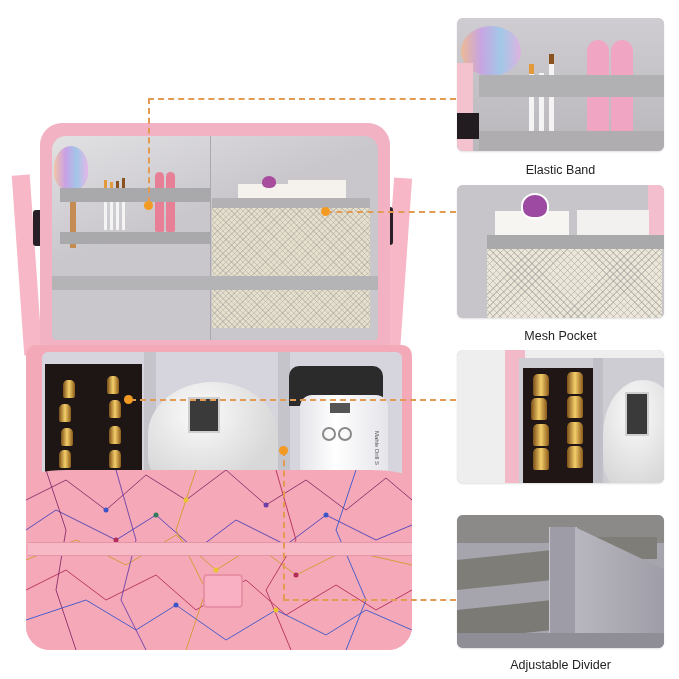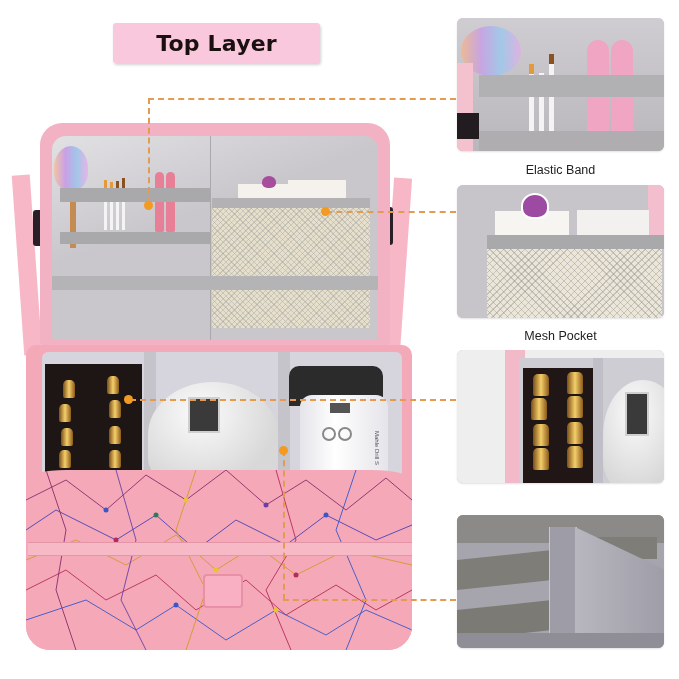--- a/index.html
+++ b/index.html
@@ -90,23 +90,20 @@
     .p4 .velcro3 { position: absolute; left: 140px; top: 22px; width: 60px; height: 22px; background: #7f7d77; }
     .p4 .post { position: absolute; left: 92px; top: 12px; width: 26px; height: 110px; background: #9e9ca6; border-left: 1px solid #c8c6ce; border-right: 1px solid #c8c6ce; }
     .p4 .panel-div { position: absolute; left: 118px; top: 12px; width: 92px; height: 125px; background: linear-gradient(90deg, #b8b6be, #9e9ca6); clip-path: polygon(0 0, 100% 35%, 100% 100%, 25% 100%, 0 85%); }
     .p4 .floor { position: absolute; left: 0; top: 118px; width: 207px; height: 15px; background: #8f8d96; }
   </style>
 </head>
 <body>
 
 <div id="stage">
 
-  <div class="title-badge">
-    <span>Top Layer</span>
-  </div>
 
   <div class="bag">
 
     <div class="strap" style="left:18px; top:175px; width:18px; height:180px; transform:rotate(-4deg);"></div>
     <div class="strap" style="left:388px; top:178px; width:18px; height:175px; transform:rotate(4deg);"></div>
     <div style="position:absolute; left:33px; top:210px; width:18px; height:36px; background:#2a1f26; border-radius:3px;"></div>
     <div style="position:absolute; left:375px; top:207px; width:18px; height:38px; background:#2a1f26; border-radius:3px;"></div>
 
     <div class="lid"></div>
     <div class="lid-inner">
@@ -260,14 +257,15 @@
   <div class="panel p4" style="top:515px;">
     <div class="bg"></div>
     <div class="top"></div>
     <div class="velcro1"></div>
     <div class="velcro2"></div>
     <div class="velcro3"></div>
     <div class="post"></div>
     <div class="panel-div"></div>
     <div class="floor"></div>
   </div>
+  <div class="caption" style="top:658px;">Adjustable Divider</div>
 
 </div>
 
 </body></html>

